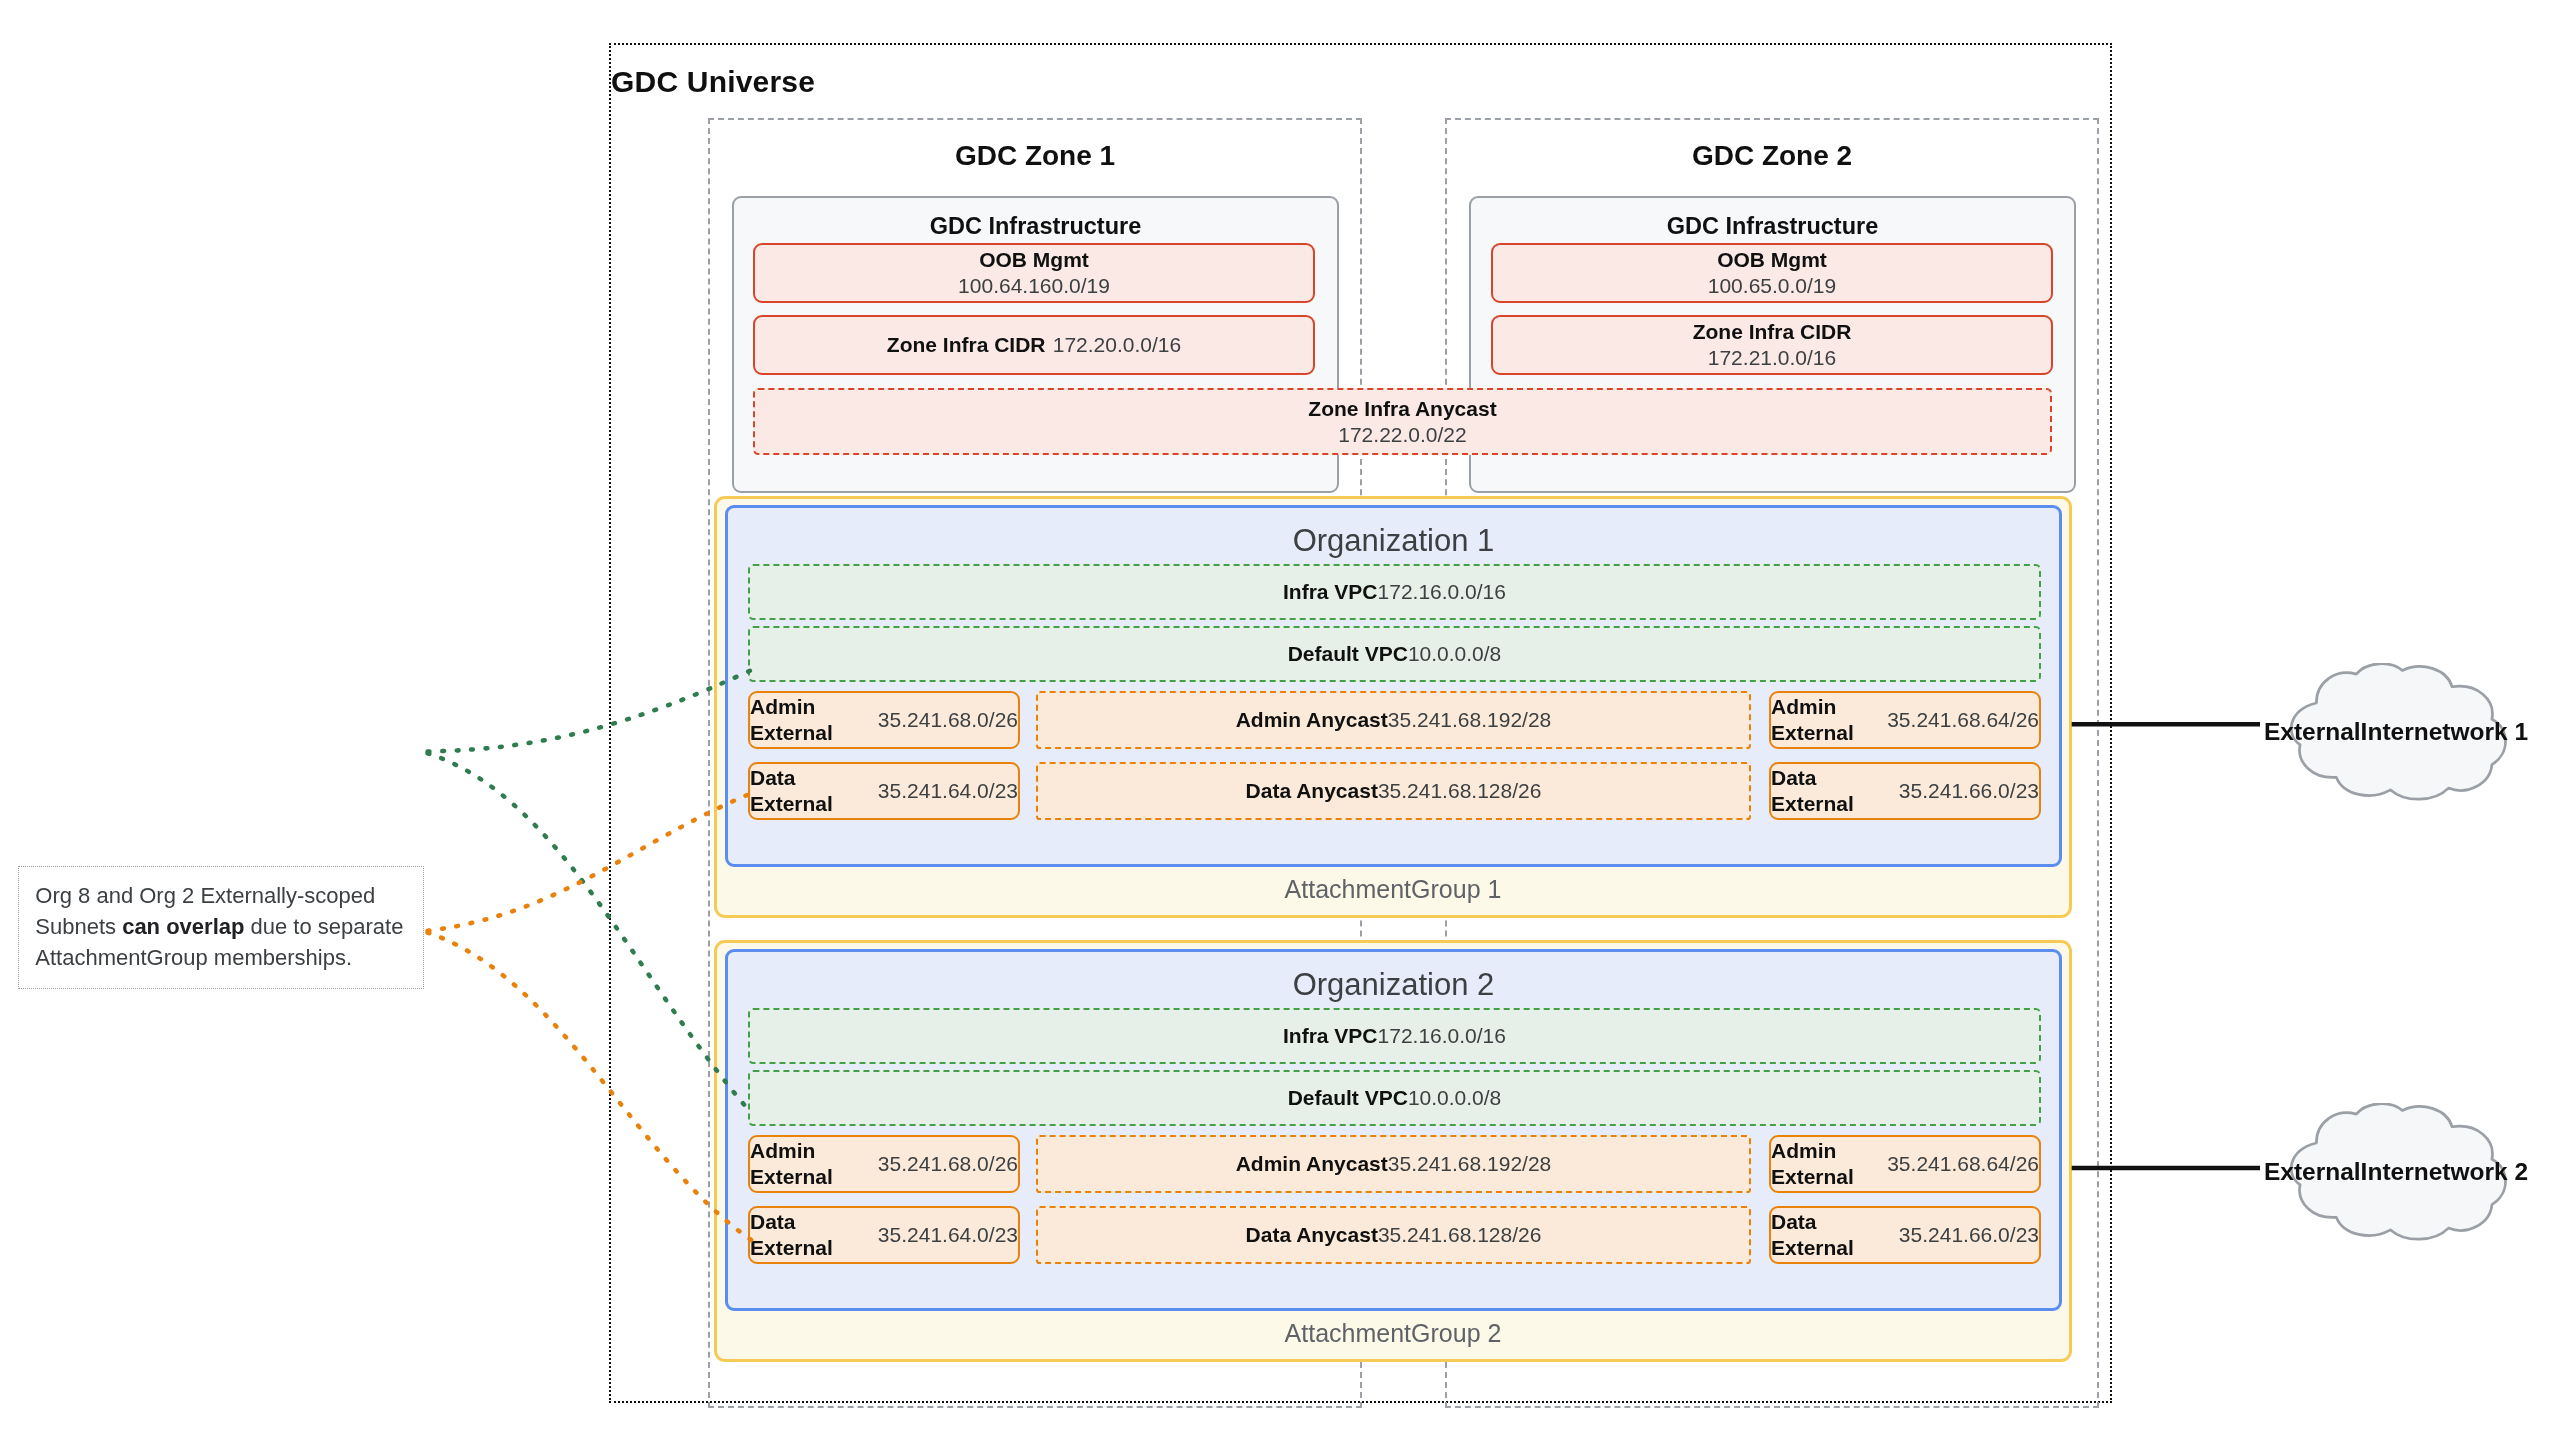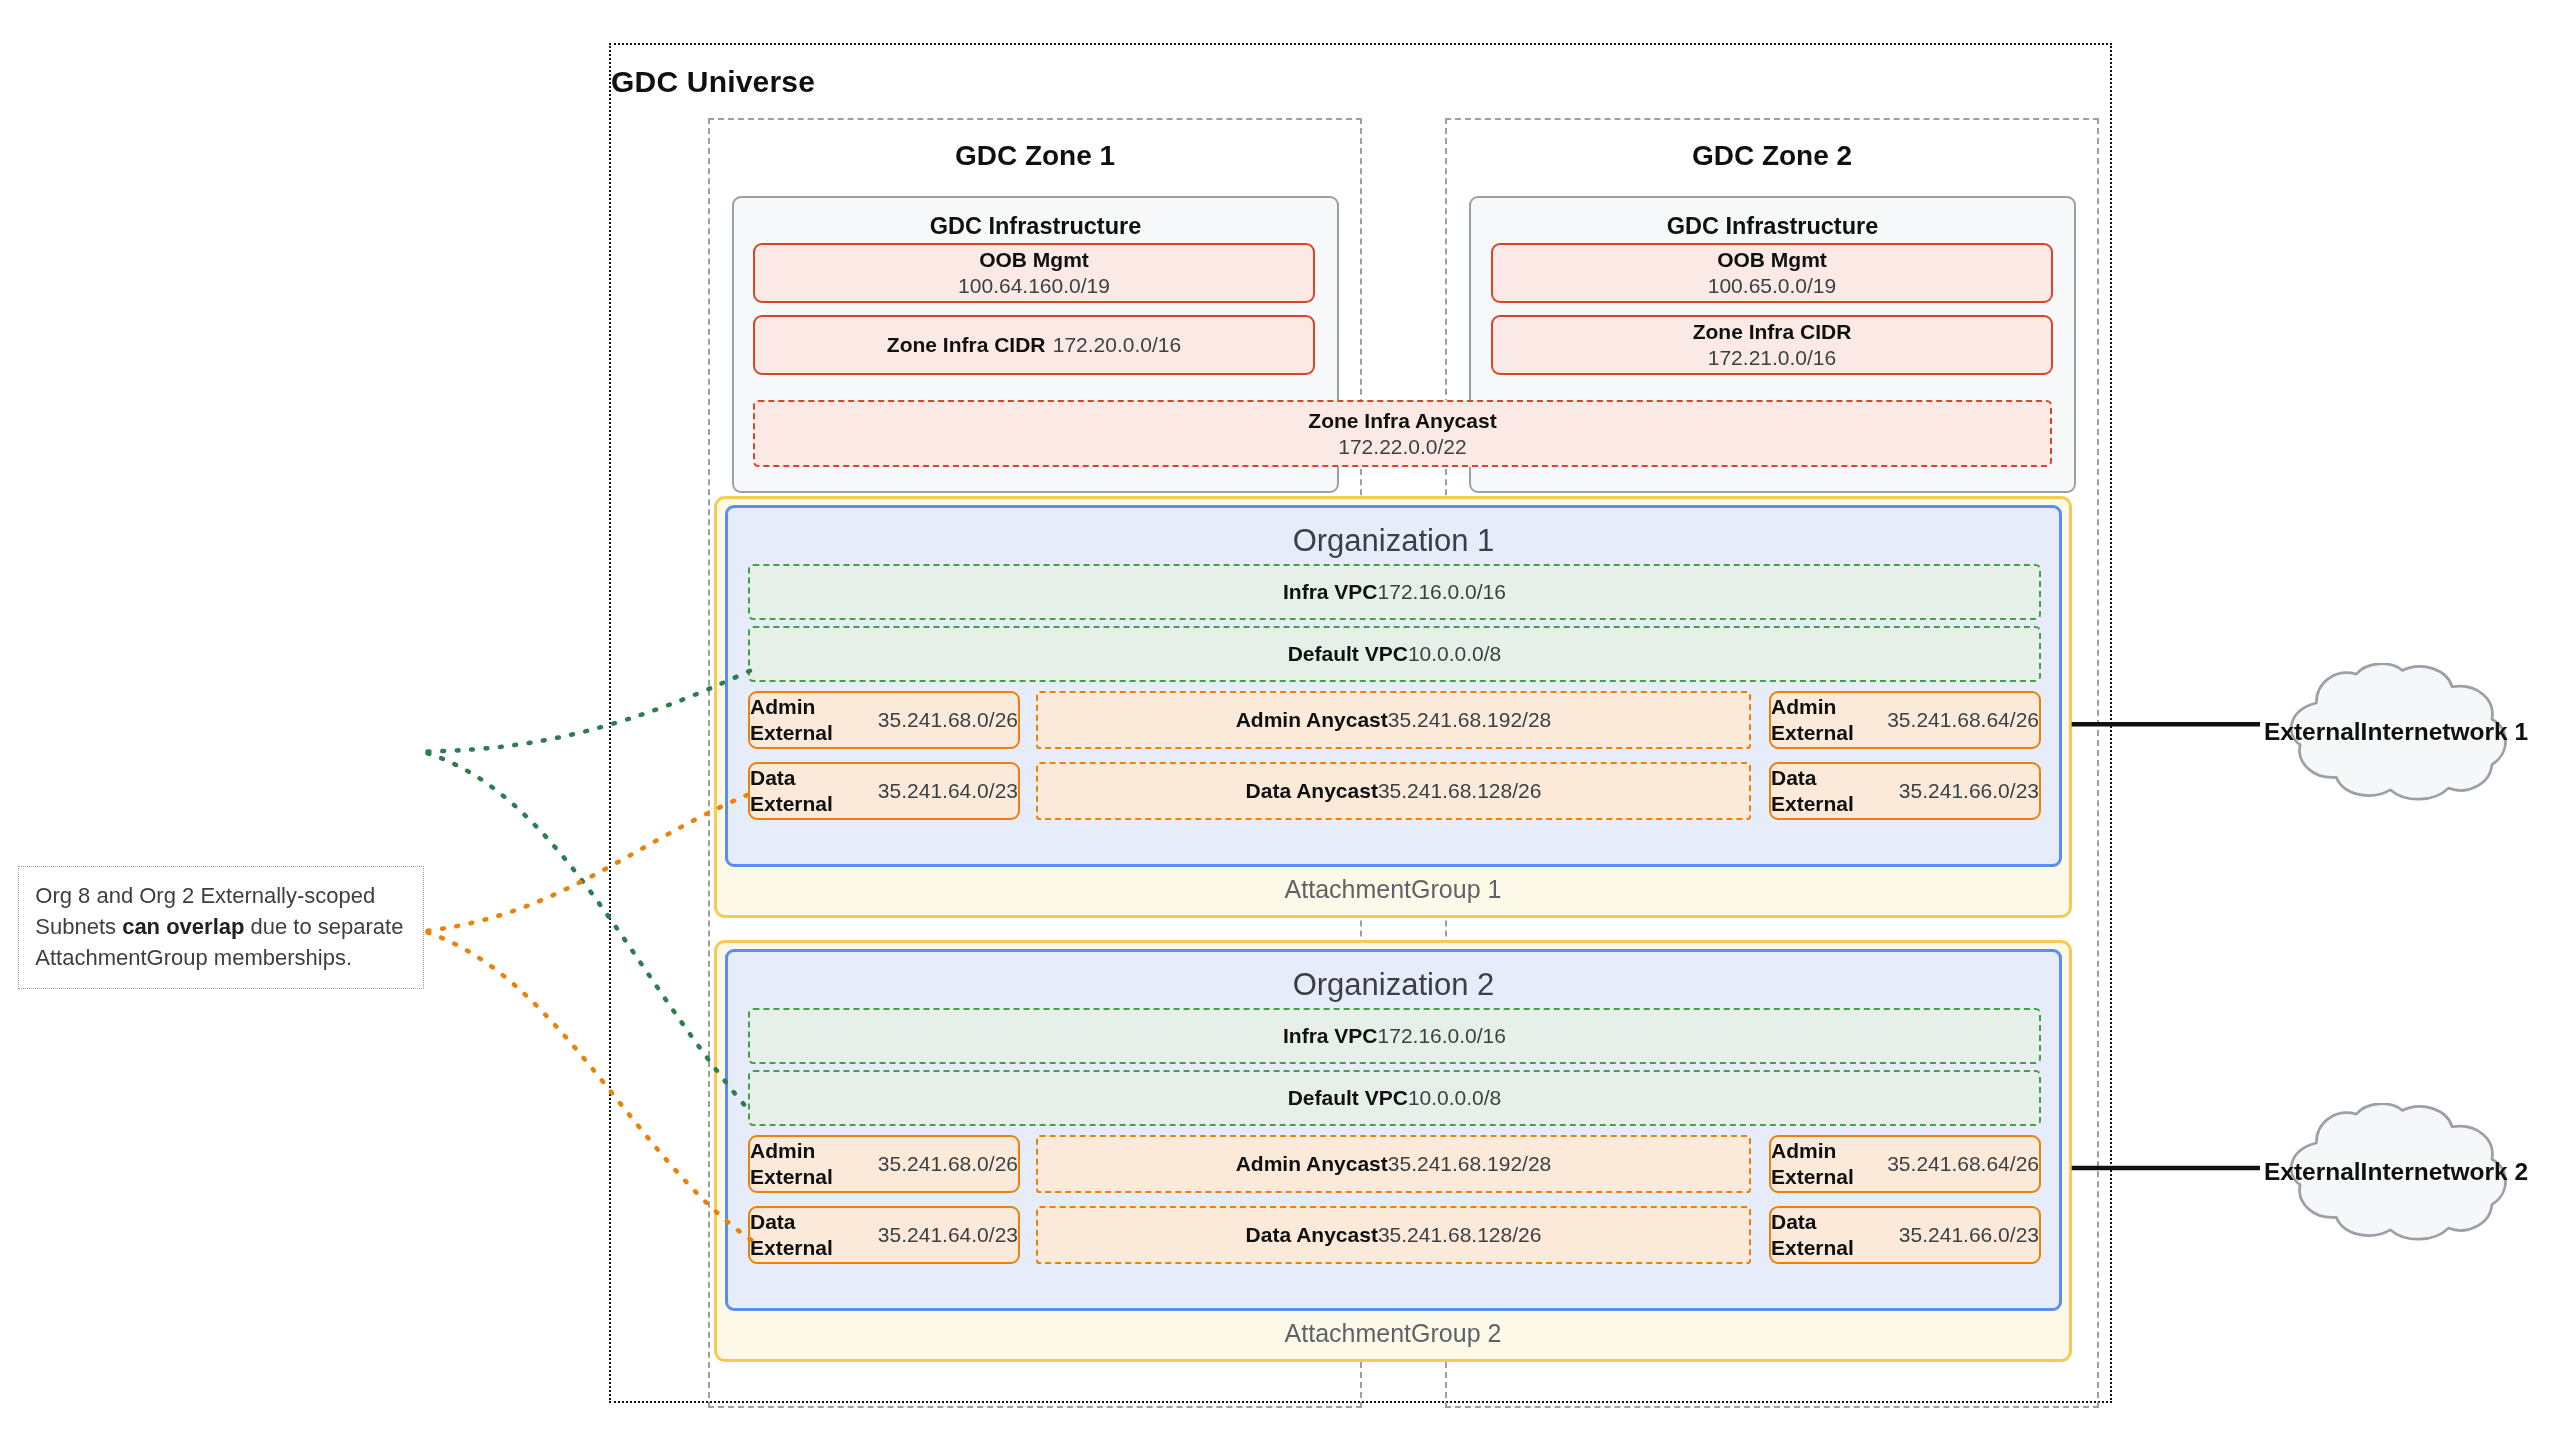--- a/index.html
+++ b/index.html
@@ -186,21 +186,21 @@
   <div class="abs redcell" style="left:1491px; top:243px; width:562px; height:60px;">
     <div class="t">OOB Mgmt</div>
     <div class="v">100.65.0.0/19</div>
   </div>
 
   <div class="abs redcell" style="left:1491px; top:315px; width:562px; height:60px;">
     <div class="t">Zone Infra CIDR</div>
     <div class="v">172.21.0.0/16</div>
   </div>
 
-  <div class="abs redcell dashed" style="left:753px; top:400px; width:1299px; height:67px;">
+  <div class="abs redcell dashed" style="left:753px; top:388px; width:1299px; height:67px;">
     <div class="t">Zone Infra Anycast</div>
     <div class="v">172.22.0.0/22</div>
   </div>
 
   <div class="abs attgroup" id="ag1">
     <div class="ag-label">AttachmentGroup 1</div>
   </div>
 
   <div class="abs org" id="org1">
     <div class="org-title">Organization 1</div>

